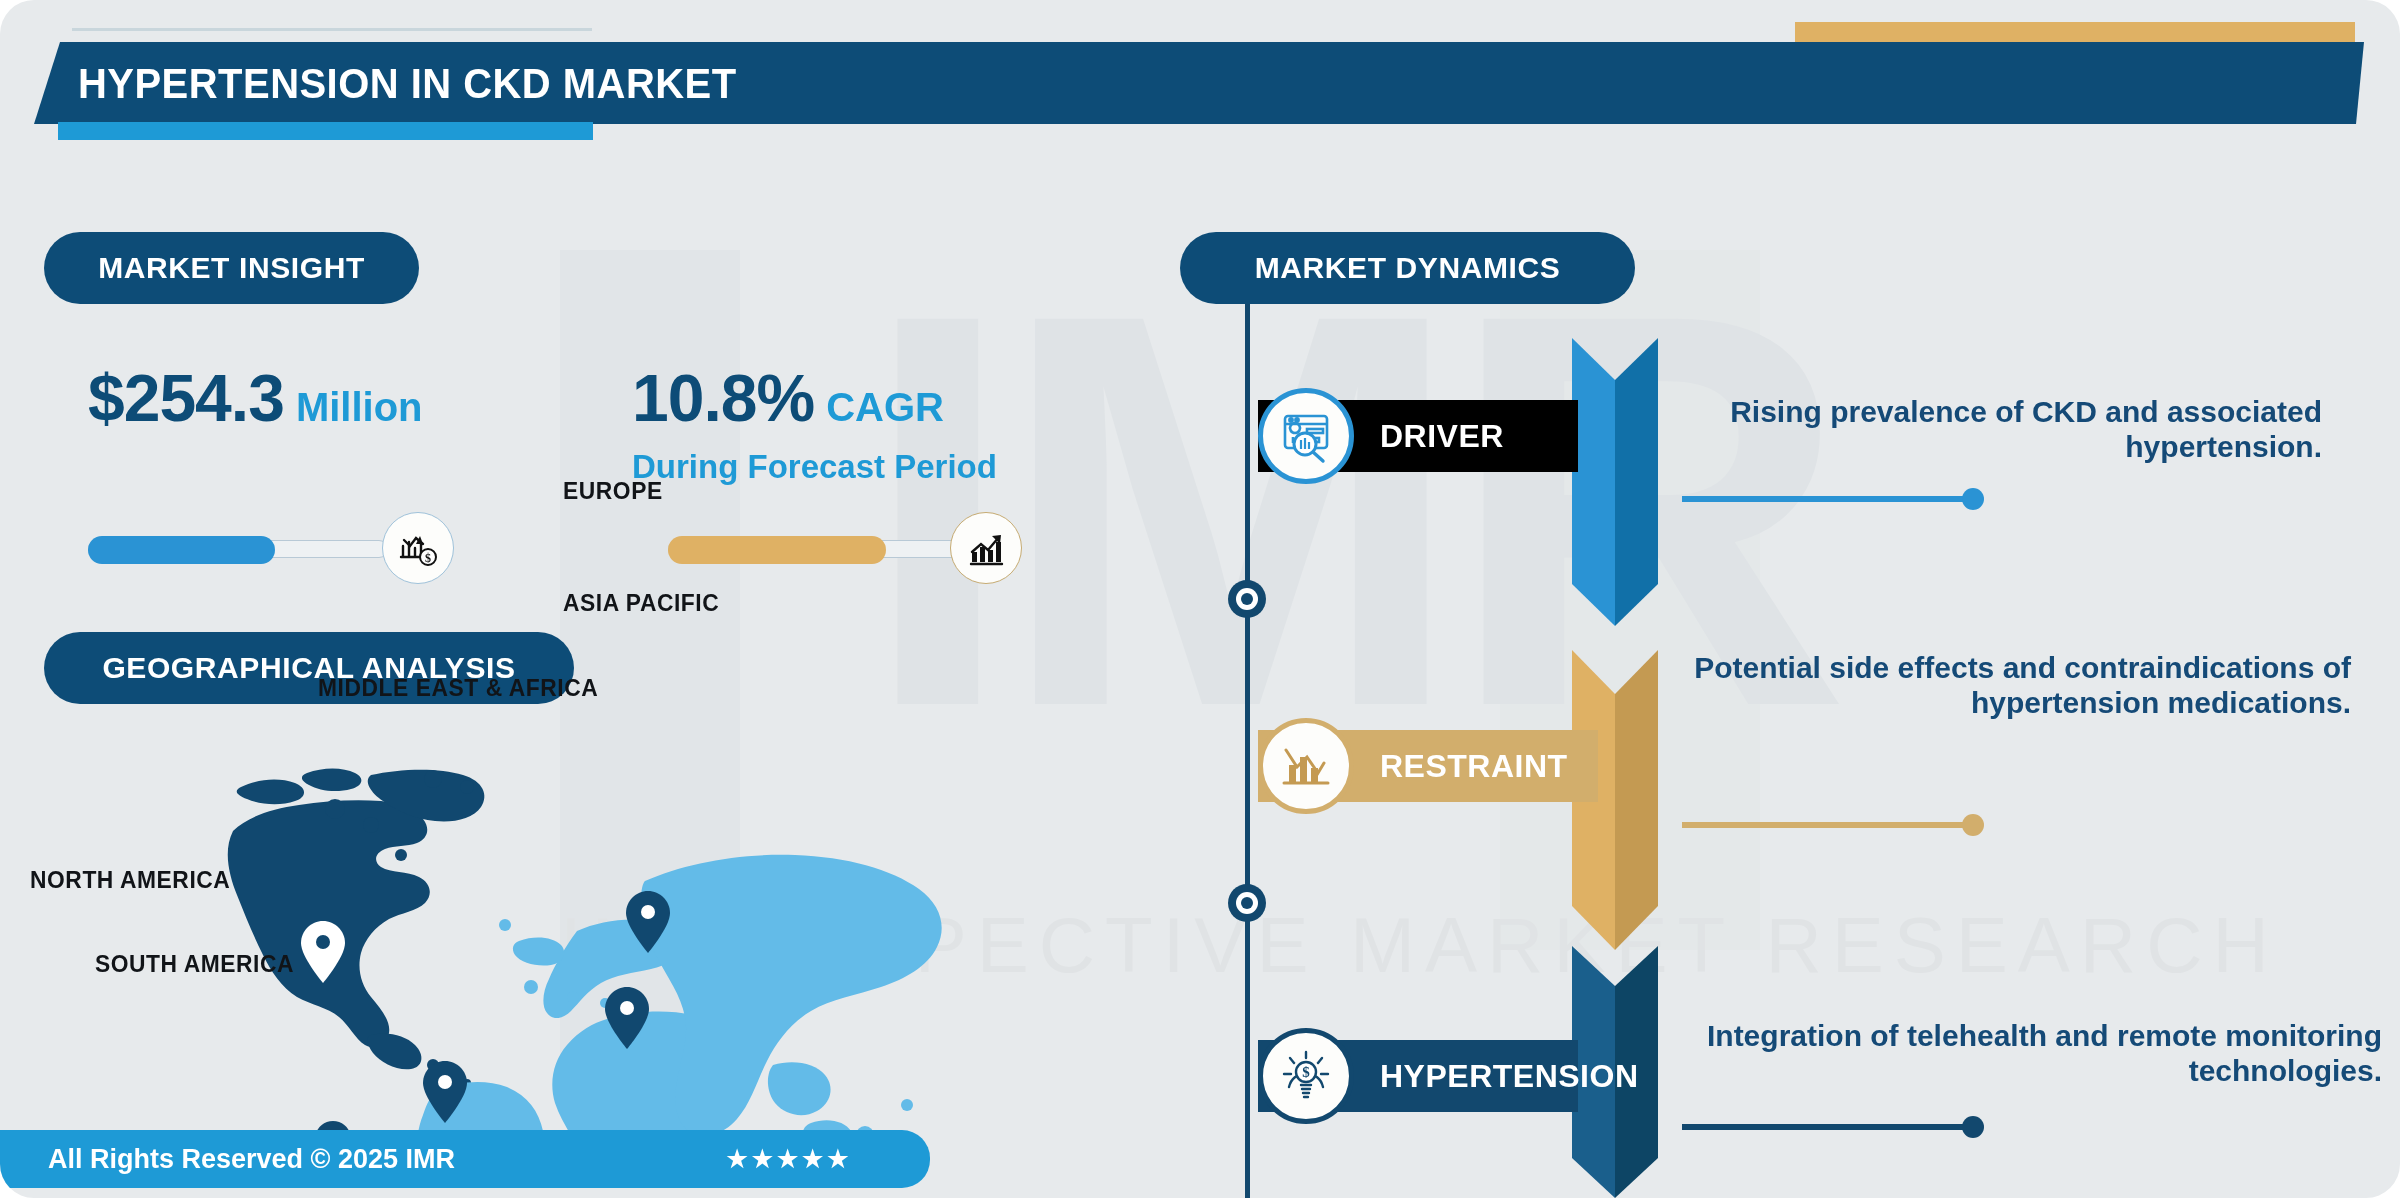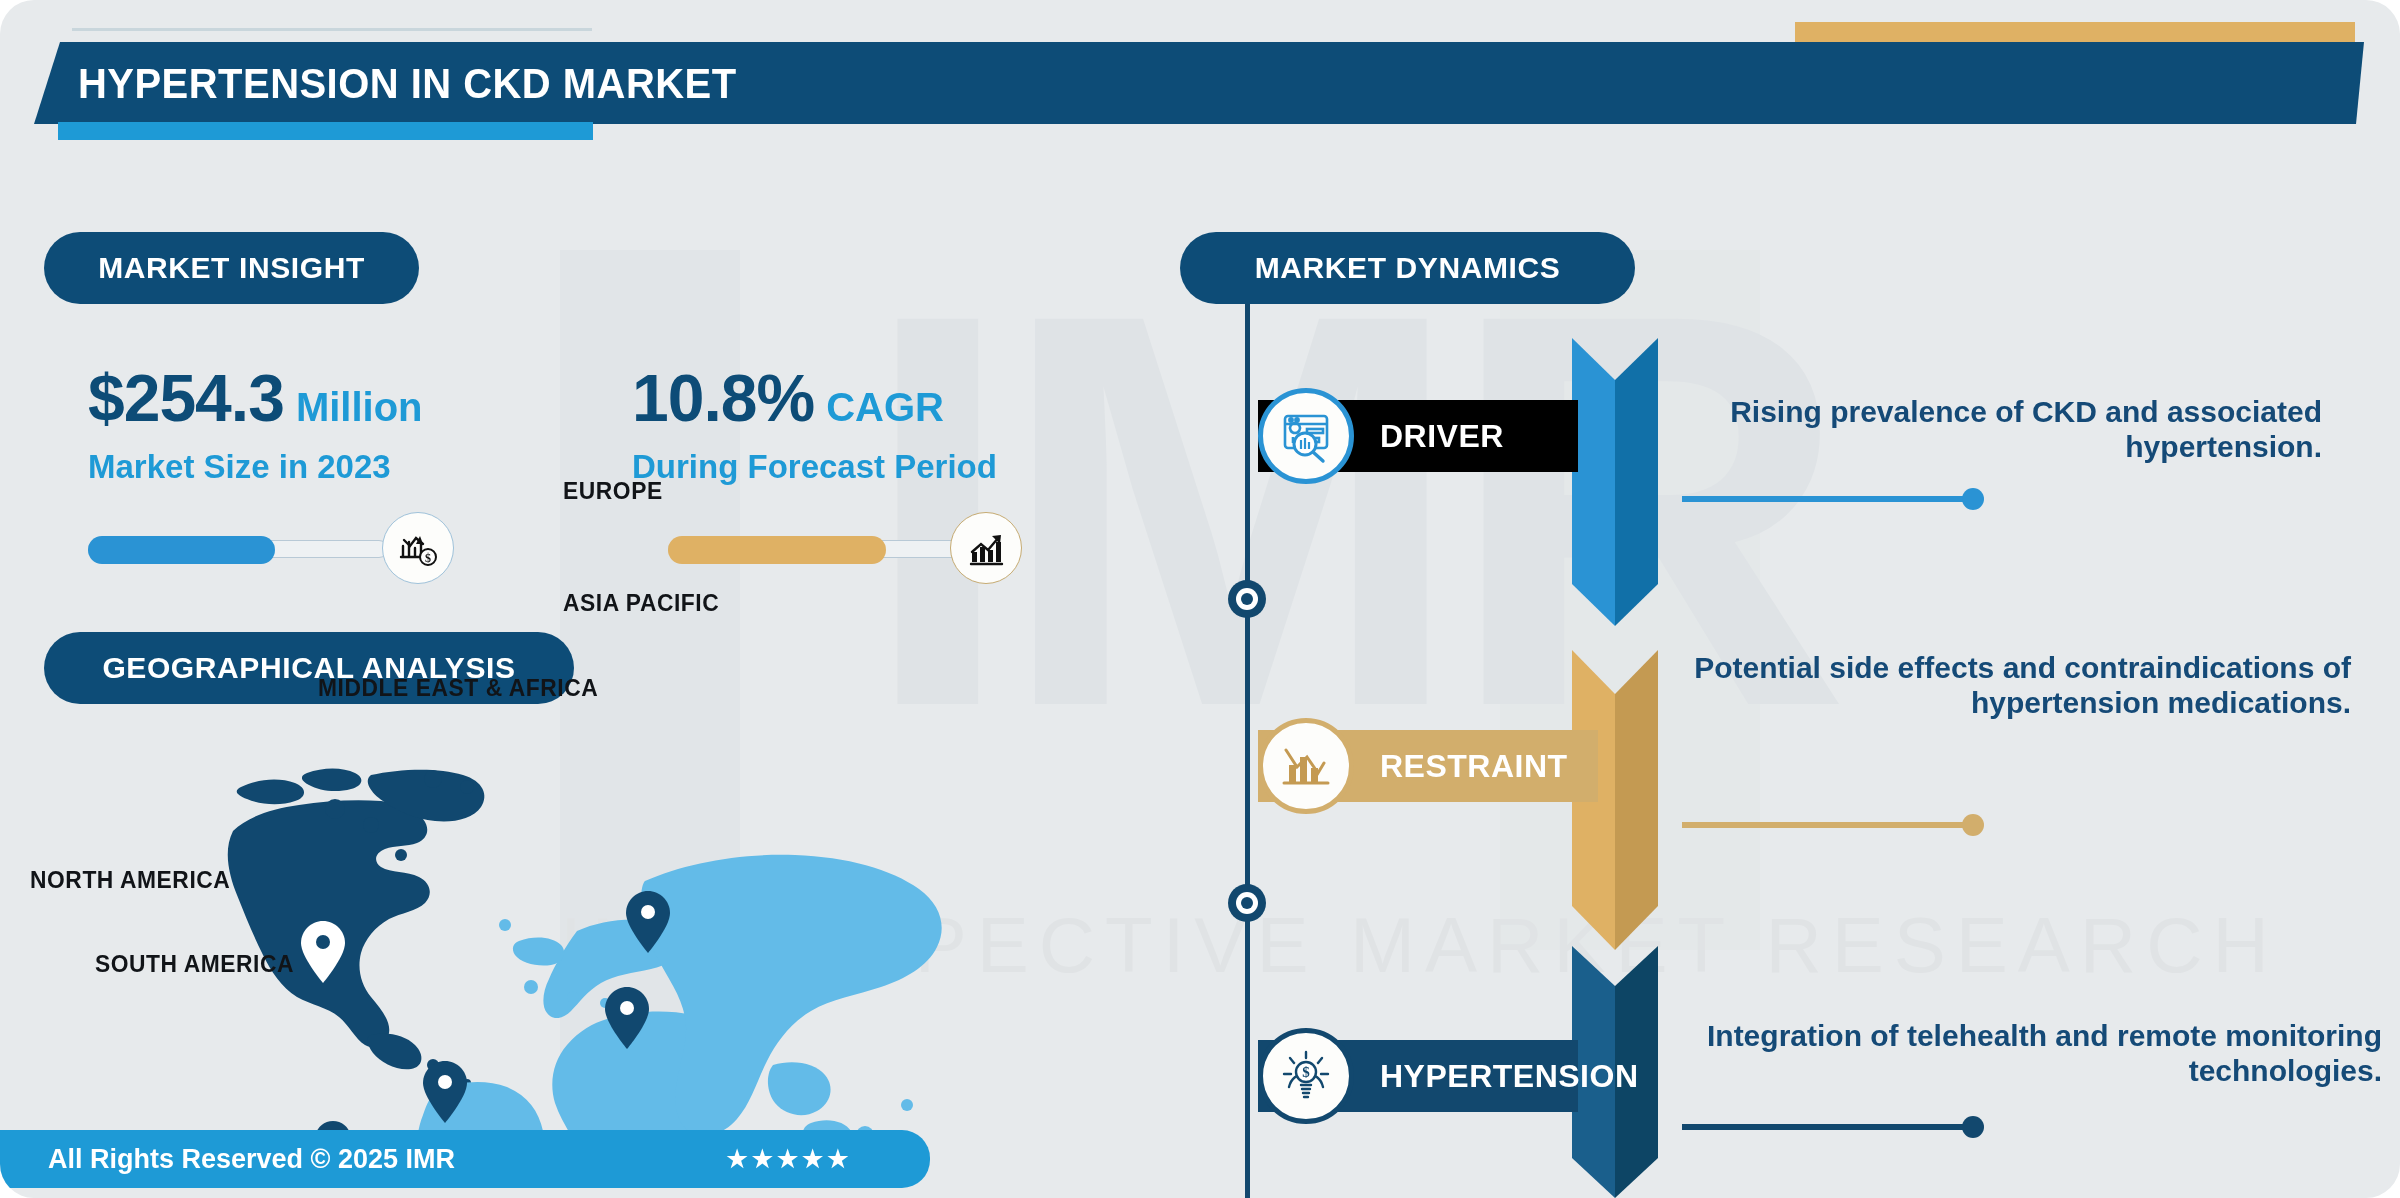--- a/index.html
+++ b/index.html
@@ -148,21 +148,20 @@
   <div class="hdr-main"></div>
   <div class="hdr-blue"></div>
   <div class="hdr-title">HYPERTENSION IN CKD MARKET</div>
 
   <div class="pill" id="pill-insight">MARKET INSIGHT</div>
 
   <div class="kpi" id="kpi-size">
     <div>
       <span class="big">$254.3</span><span class="unit">Million</span>
     </div>
-    <div class="sub">Market Size in 2023</div>
   </div>
 
   <div class="track" id="track-size">
     <div class="fill" id="fill-size"></div>
   </div>
   <div class="kpi-badge" id="badge-size">
     <svg width="44" height="44" viewBox="0 0 44 44">
       <g stroke="#111" stroke-width="2.4" fill="none" stroke-linecap="round">
         <path d="M8 14 L14 20 L20 12 L27 18"></path>
         <path d="M24 10 L27 18 L20 18 Z" fill="#111" stroke="none"></path>

